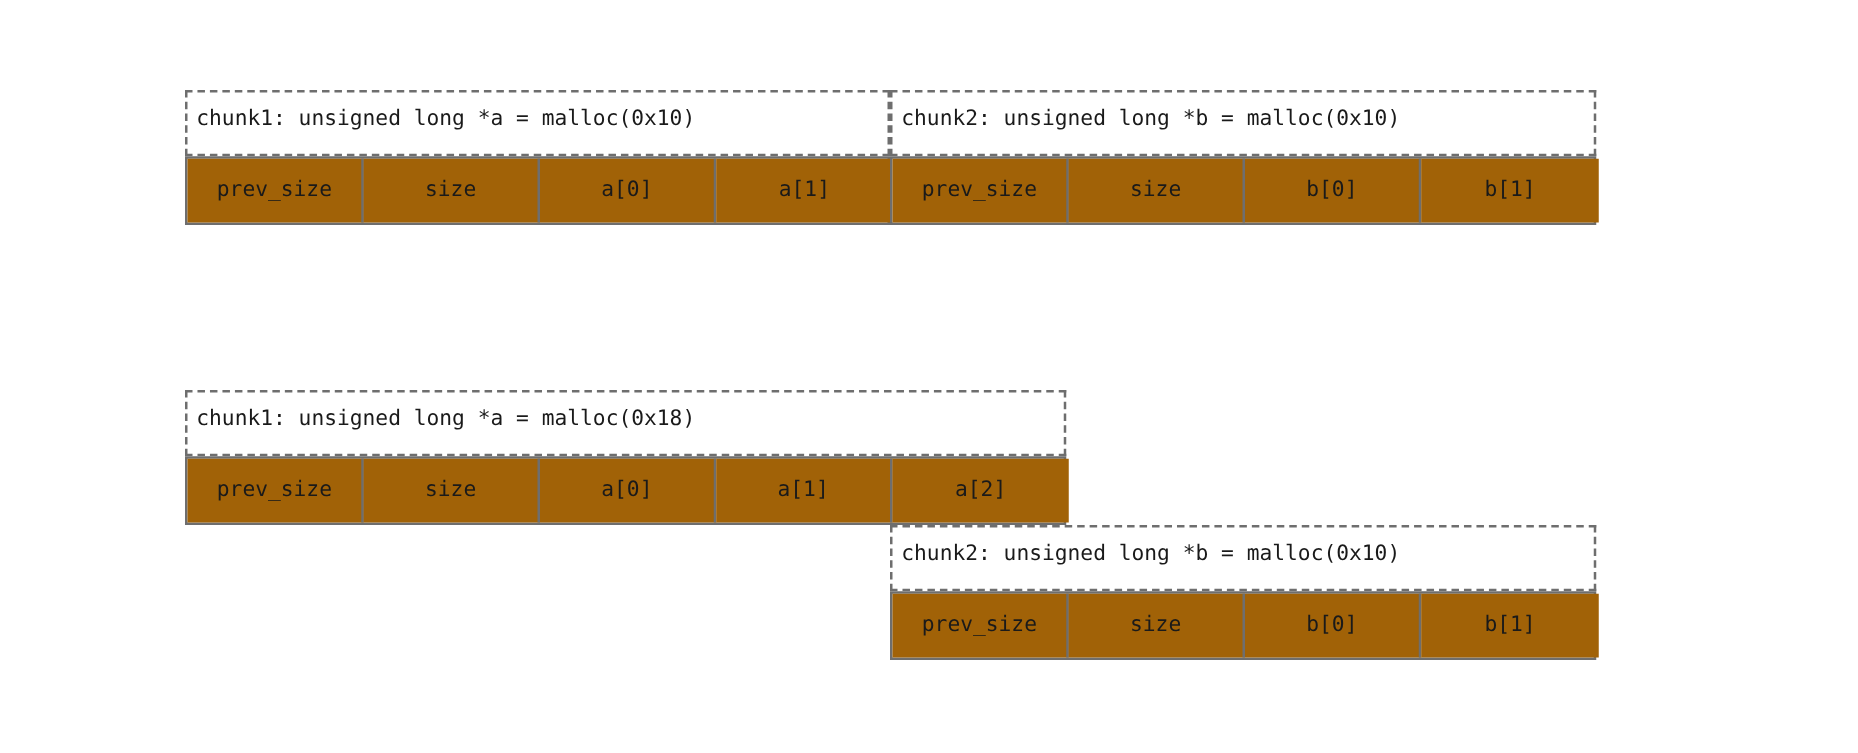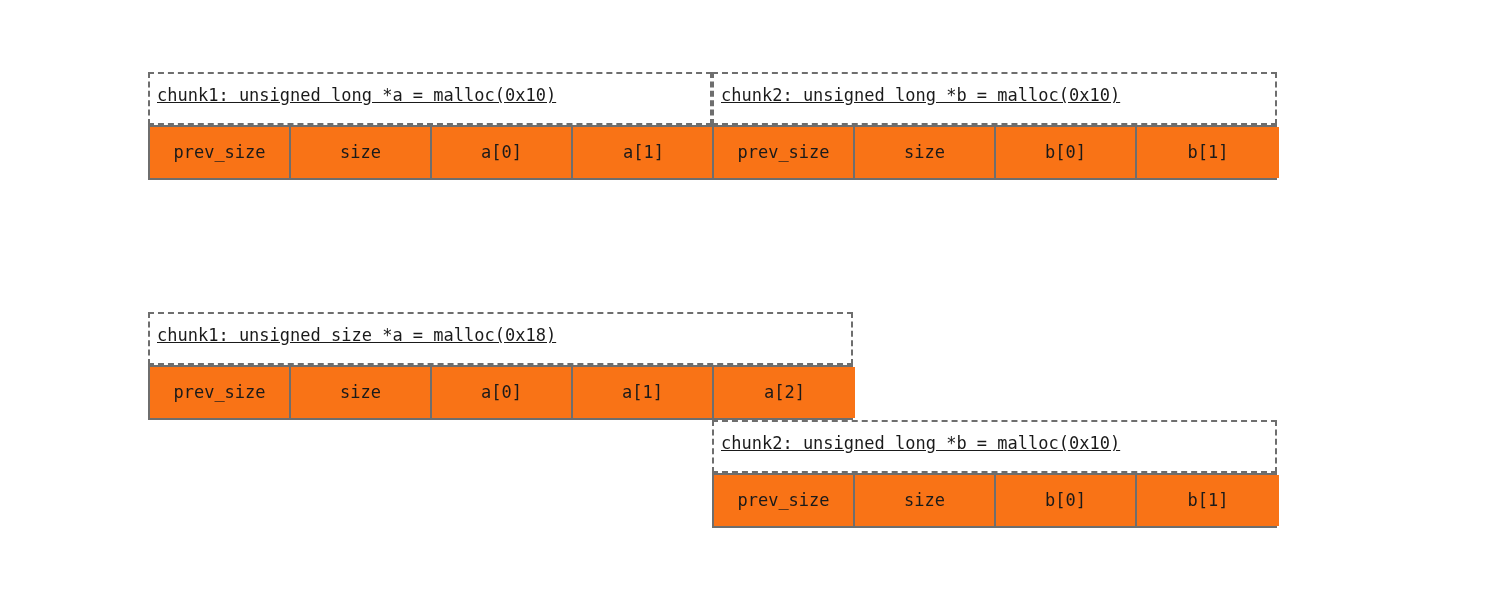--- a/index.html
+++ b/index.html
@@ -32,42 +32,41 @@
     background: transparent;
   }
   .chunk-label {
     position: absolute;
     box-sizing: border-box;
     font-size: 17px;
     line-height: 1;
     color: #1a1a1a;
     white-space: nowrap;
     letter-spacing: 0px;
-    text-decoration: underline;
   }
 
   
   .cell-row {
     position: absolute;
     box-sizing: border-box;
     display: flex;
     border: 2px solid #6e6e6e;
     background: #ffffff;
   }
   .cell {
     box-sizing: border-box;
     flex: 0 0 auto;
     display: flex;
     align-items: center;
     justify-content: center;
     font-size: 17px;
     line-height: 1;
     color: #1a1a1a;
     border-right: 2px solid #6e6e6e;
-    background: #f97316;
+    background: #a16207;
     white-space: nowrap;
   }
   .cell:last-child {
     border-right: none;
   }
 </style>
 </head>
 <body>
 
 <div class="canvas">
@@ -86,21 +85,21 @@
   </div>
 
   <div class="cell-row" style="left:712px; top:125px; width:565px; height:55px;">
     <div class="cell" style="width:141px;">prev_size</div>
     <div class="cell" style="width:141px;">size</div>
     <div class="cell" style="width:141px;">b[0]</div>
     <div class="cell" style="width:142px;">b[1]</div>
   </div>
 
   <div class="chunk-box" style="left:148px; top:312px; width:705px; height:53px;"></div>
-  <div class="chunk-label" style="left:157px; top:327px;">chunk1: unsigned size *a = malloc(0x18)</div>
+  <div class="chunk-label" style="left:157px; top:327px;">chunk1: unsigned long *a = malloc(0x18)</div>
 
   <div class="chunk-box" style="left:712px; top:420px; width:565px; height:53px;"></div>
   <div class="chunk-label" style="left:721px; top:435px;">chunk2: unsigned long *b = malloc(0x10)</div>
 
   <div class="cell-row" style="left:148px; top:365px; width:705px; height:55px; z-index:2;">
     <div class="cell" style="width:141px;">prev_size</div>
     <div class="cell" style="width:141px;">size</div>
     <div class="cell" style="width:141px;">a[0]</div>
     <div class="cell" style="width:141px;">a[1]</div>
     <div class="cell" style="width:141px;text-align:center;">a[2]</div>

